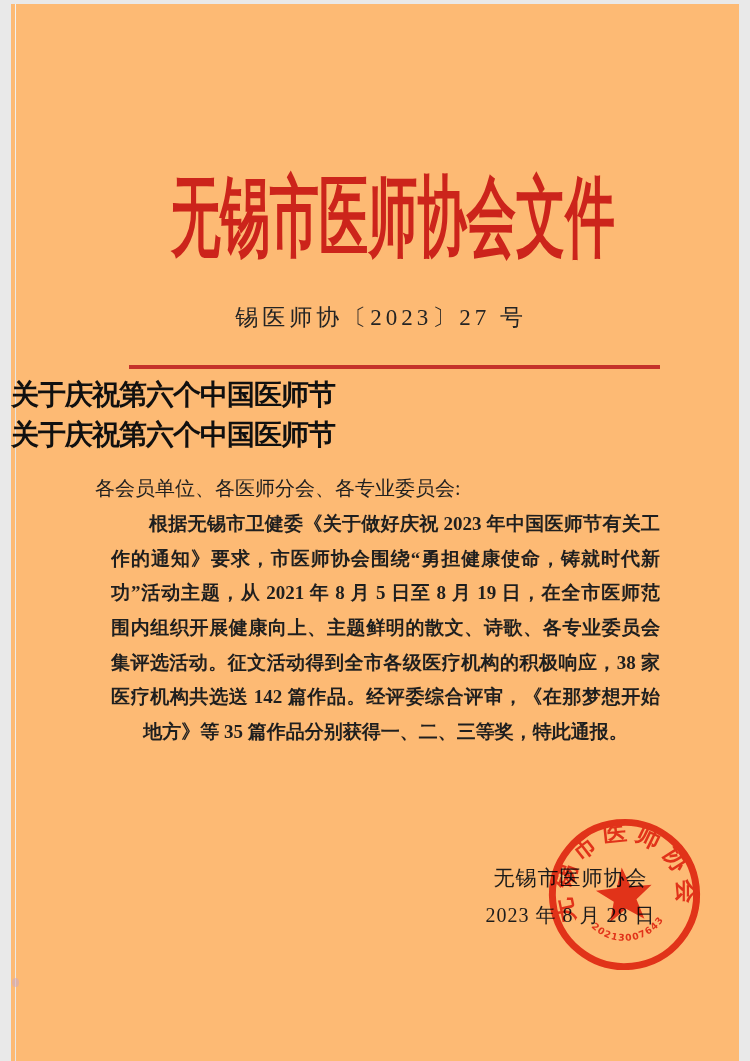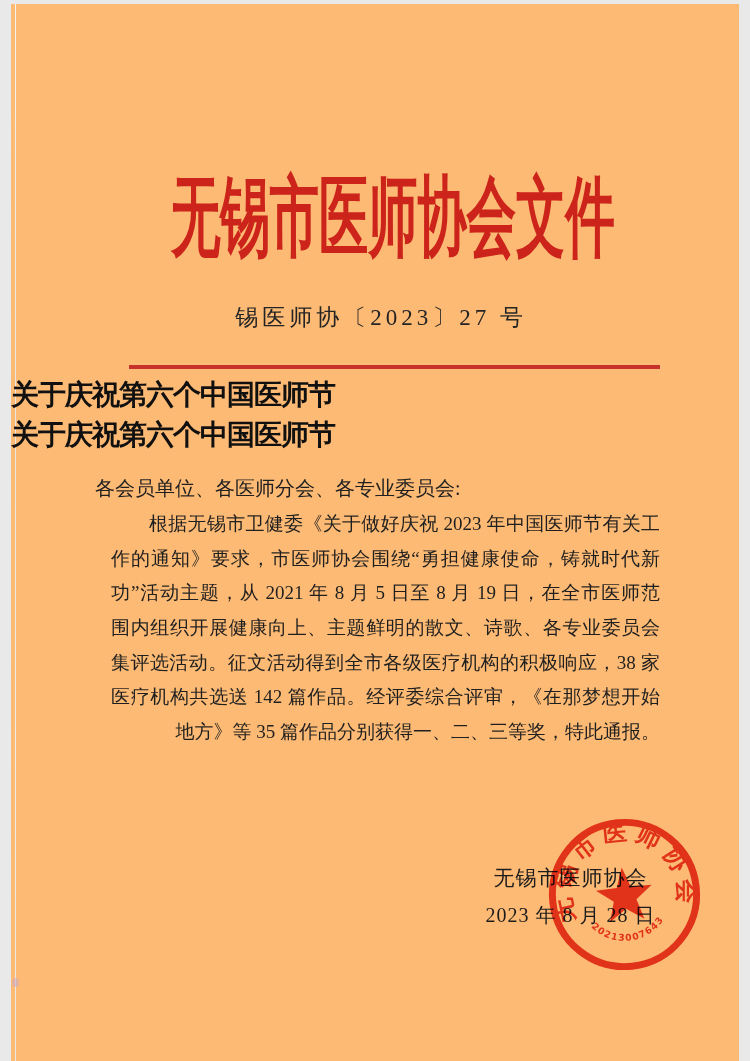--- a/index.html
+++ b/index.html
@@ -47,28 +47,28 @@
     letter-spacing:-1px;
     color:#101010;
   }
   .salutation {
     position:absolute; top:471px; left:84px; width:560px;
     font-size:20px; line-height:26px;
     color:#1f1f1f;
   }
   .body-block {
     position:absolute; top:503px; left:100px; width:549px;
-    font-size:19px; color:#1f1f1f;
+    font-size:19px; color:#1f1f1f;font-weight:bold;
   }
   .body-line {
     height:34.7px; line-height:34.7px;
     overflow:hidden;
   }
   .just { text-align:justify; text-align-last:justify; }
-  .plain { text-align:right; }
+  .plain { text-align:center; }
   .indent { text-indent:2em; }
   .signature-block {
     position:absolute; left:452px; top:861px; width:215px;
     text-align:center;
   }
   .sig-org {
     font-size:21px; line-height:27px; letter-spacing:1px; color:#1c1c1c;
   }
   .sig-date {
     margin-top:10px;

